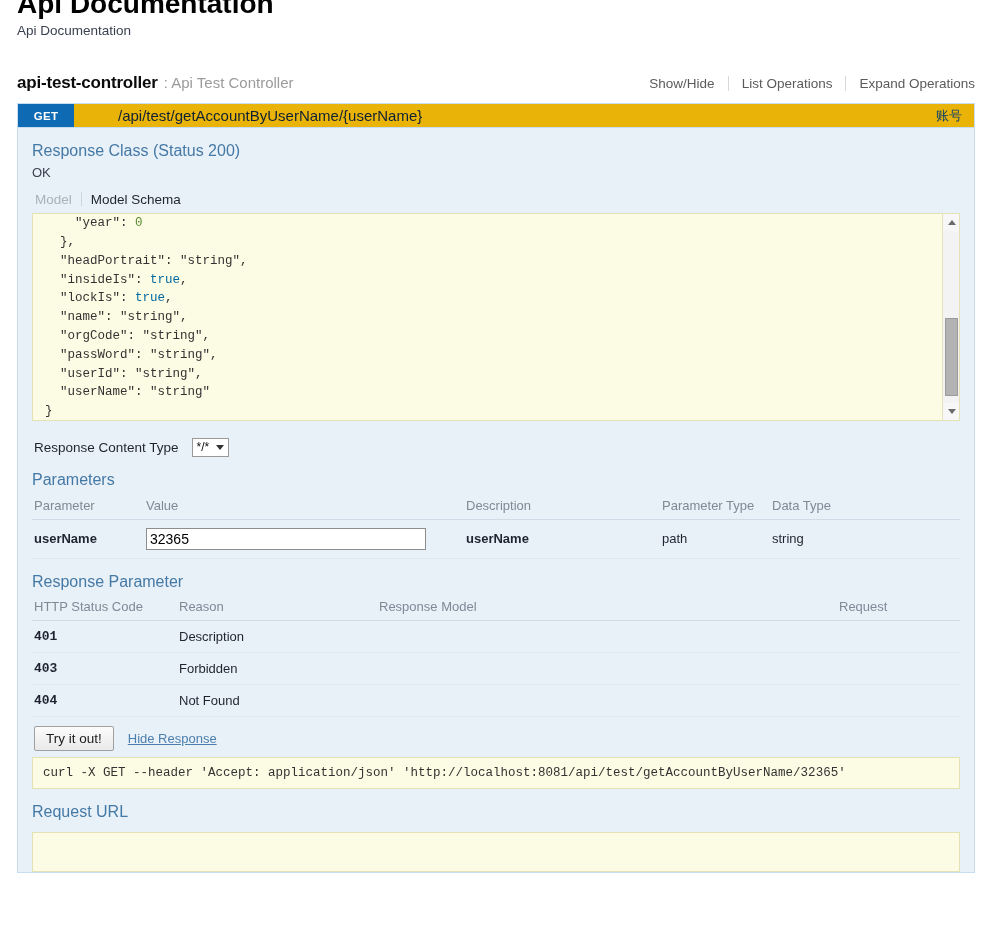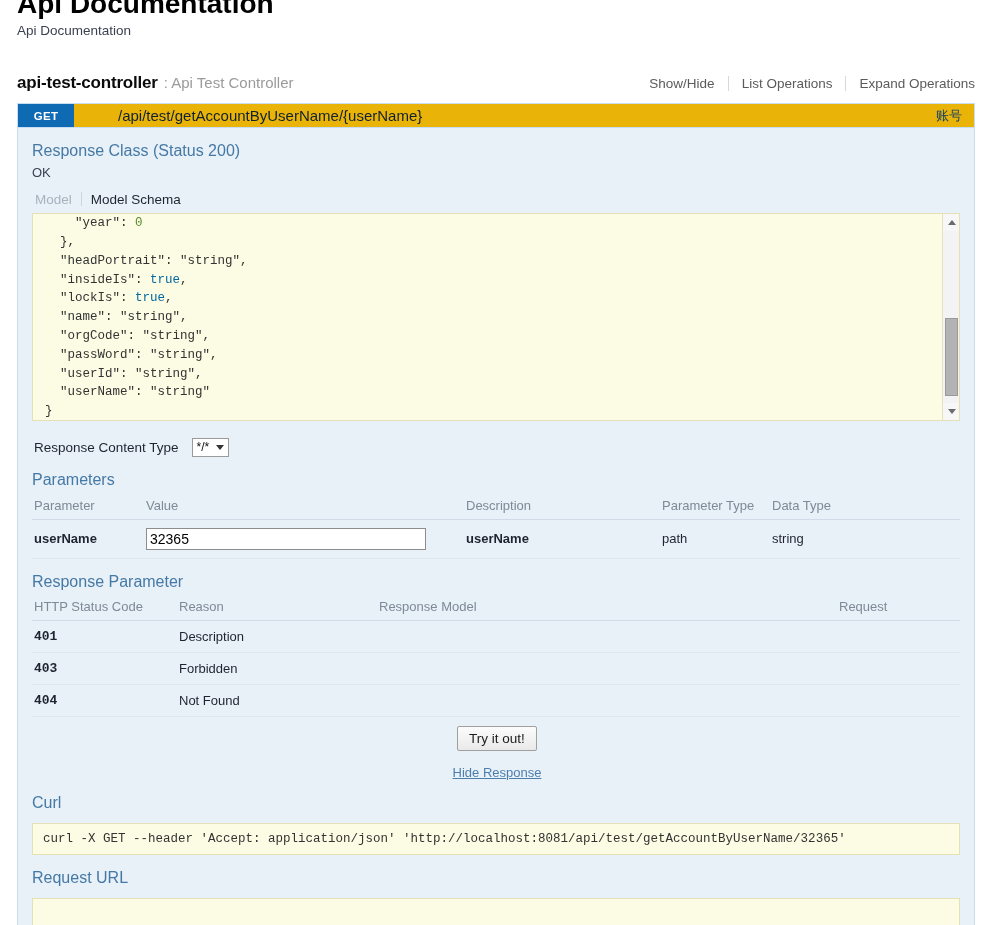--- a/index.html
+++ b/index.html
@@ -200,21 +200,20 @@
 
   .col-code { width: 145px; }
   .col-reason { width: 200px; }
   .col-model { width: 460px; }
   .col-headers { width: auto; text-align: left; }
 
   
   .tryout-row {
     display: flex; align-items: center; gap: 14px;
     padding: 9px 0 0 2px;
-    flex-direction: column;
   }
   .tryout-btn {
     background: linear-gradient(#fcfcfc, #e9e9e9);
     border: 1px solid #a0a0a0; border-radius: 2px;
     font-size: 13.5px; color: #1c1c1c; padding: 4px 11px;
     cursor: pointer; font-family: "Liberation Sans", sans-serif;
   }
   .hide-resp {
     font-size: 13px; color: #4c7fae; text-decoration: underline;
     cursor: pointer;
@@ -357,21 +356,20 @@
                 <td></td>
               </tr>
             </tbody>
         </table>
 
         <div class="tryout-row">
           <button class="tryout-btn">Try it out!</button>
           <span class="hide-resp">Hide Response</span>
         </div>
 
-        <h4 class="section-title curl-title">Curl</h4>
         <div class="code-block">curl -X GET --header 'Accept: application/json' 'http://localhost:8081/api/test/getAccountByUserName/32365'</div>
 
         <h4 class="section-title requrl-title">Request URL</h4>
         <div class="code-block" style="height:40px;"></div>
 
       </div>
     </div>
   </div>
 </div>
 

